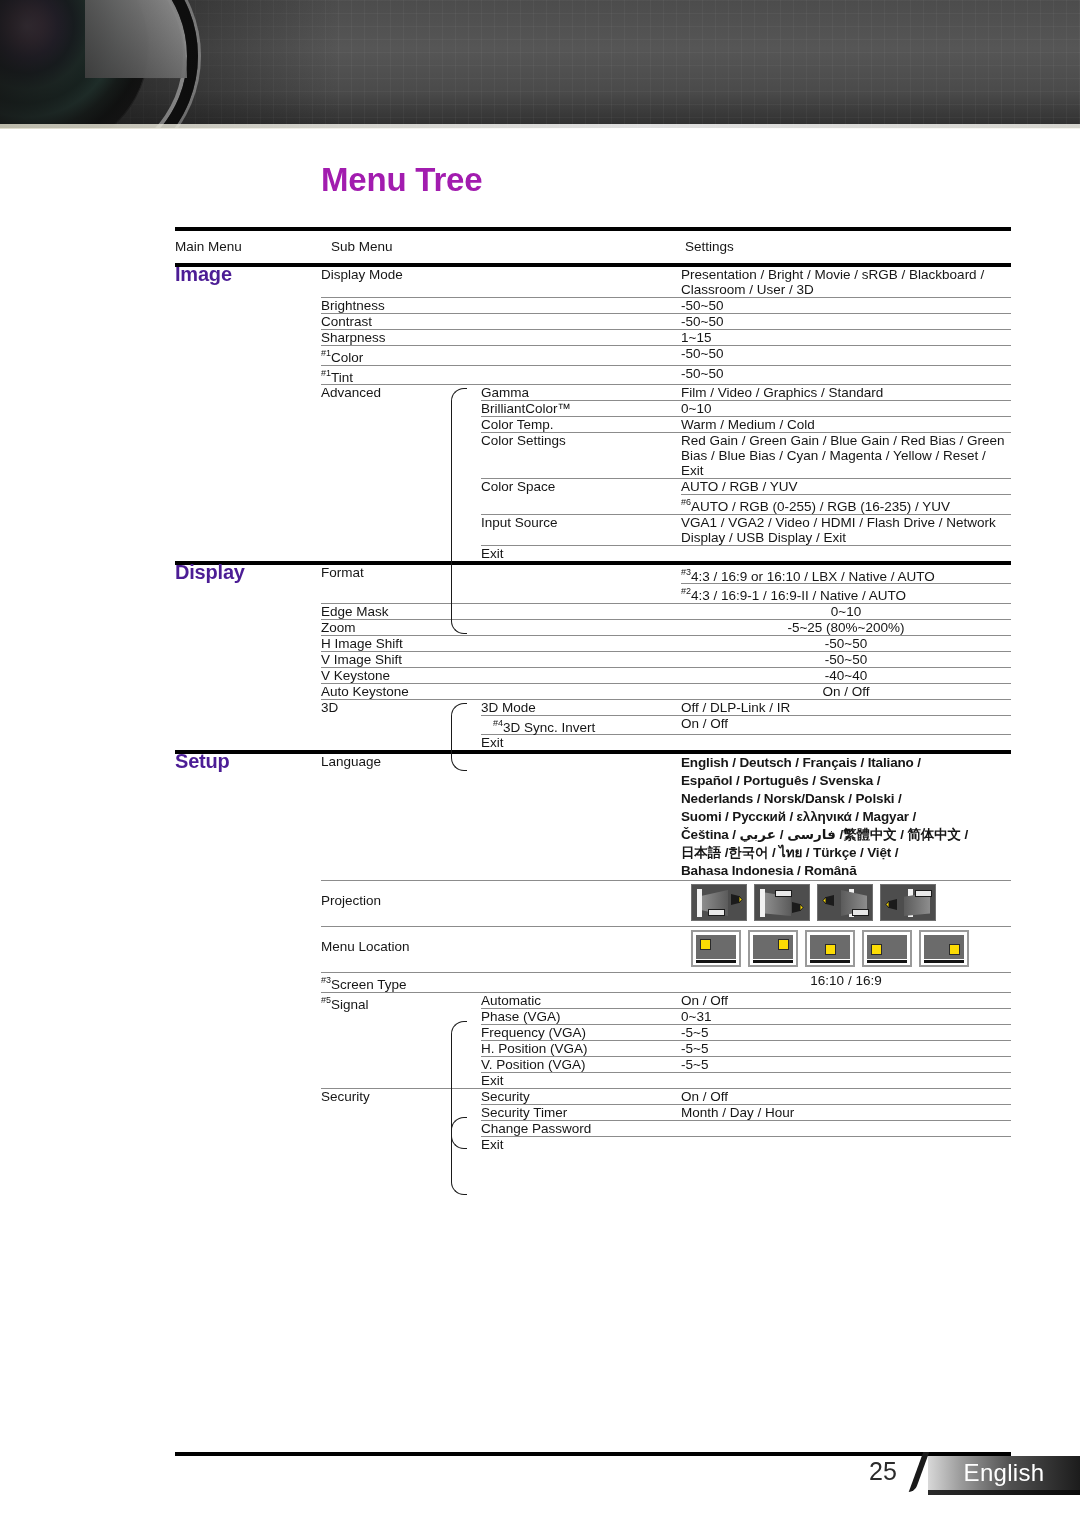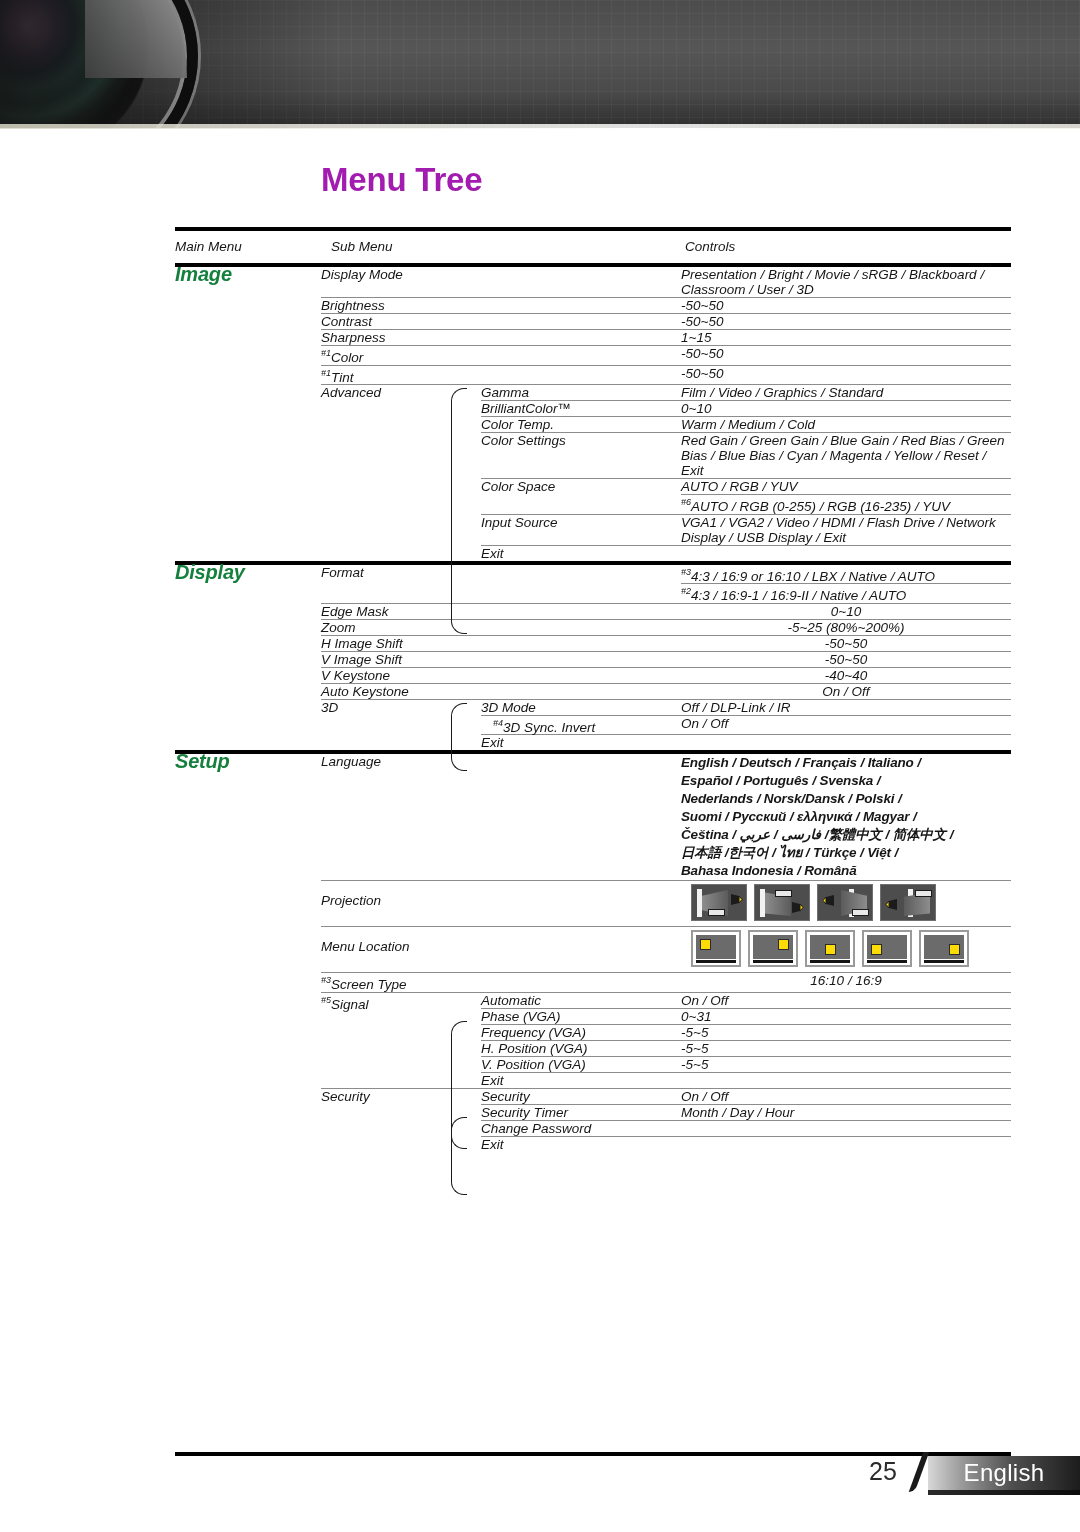--- a/index.html
+++ b/index.html
@@ -60,42 +60,42 @@
   }
 
   
   .page-title{
     position:absolute;left:321px;top:161px;
     font-size:33px;font-weight:bold;color:#a21caf;
     letter-spacing:-.2px;
   }
 
   
-  .tbl-wrap{position:absolute;left:175px;top:227px;width:836px;font-style:italic;}
+  .tbl-wrap{position:absolute;left:175px;top:227px;width:836px;}
   table.menutree{border-collapse:collapse;width:836px;table-layout:fixed;font-size:13.5px;color:#161616;}
   table.menutree td{padding:0;vertical-align:top;}
 
   .c-main{width:146px;}
   .c-sub{width:160px;}
   .c-sub2{width:200px;}
   .c-set{width:330px;}
 
   
   .rule-heavy{height:4px;background:#000;font-size:0;line-height:0;}
   .rule-heavy-row td{padding:0;}
 
   .cell{
     padding:5px 0 5px 0;
     position:relative;
     line-height:15px;
   }
   .line-top{border-top:1.6px solid #8c8c8c;}
 
   .mainlabel{
-    font-size:20px;font-weight:bold;color:#15803d;padding-top:5px;padding-bottom:4px;
+    font-size:20px;font-weight:bold;color:#4c1d95;padding-top:5px;padding-bottom:4px;
     letter-spacing:-.2px;
   }
   .sub{padding-left:10px;}
   .sub2{padding-left:22px;}
   .setting{padding-left:4px;}
   .sup{font-size:9px;vertical-align:super;letter-spacing:0;}
 
   .lang{font-weight:bold;font-size:13.5px;line-height:18px;letter-spacing:-.15px;}
   .center{text-align:center;}
 
@@ -174,21 +174,21 @@
   <tbody>
         <tr class="rule-heavy-row">
     <td colspan="4">
             <div class="rule-heavy"></div>
           </td>
   </tr>
 
   <tr>
     <td class="cell" style="padding-top:8px;padding-bottom:9px;"><span>Main Menu</span></td>
     <td class="cell" colspan="2" style="padding-top:8px;padding-bottom:9px;margin-top:8px;"><span class="sub">Sub Menu</span></td>
-    <td class="cell" style="padding-top:8px;padding-bottom:9px;"><span class="setting">Controls</span></td>
+    <td class="cell" style="padding-top:8px;padding-bottom:9px;"><span class="setting">Settings</span></td>
   </tr>
 
   <tr class="rule-heavy-row">
     <td colspan="4">
             <div class="rule-heavy"></div>
           </td>
   </tr>
 
   <tr>
     <td class="cell mainlabel" rowspan="6">Image</td>

